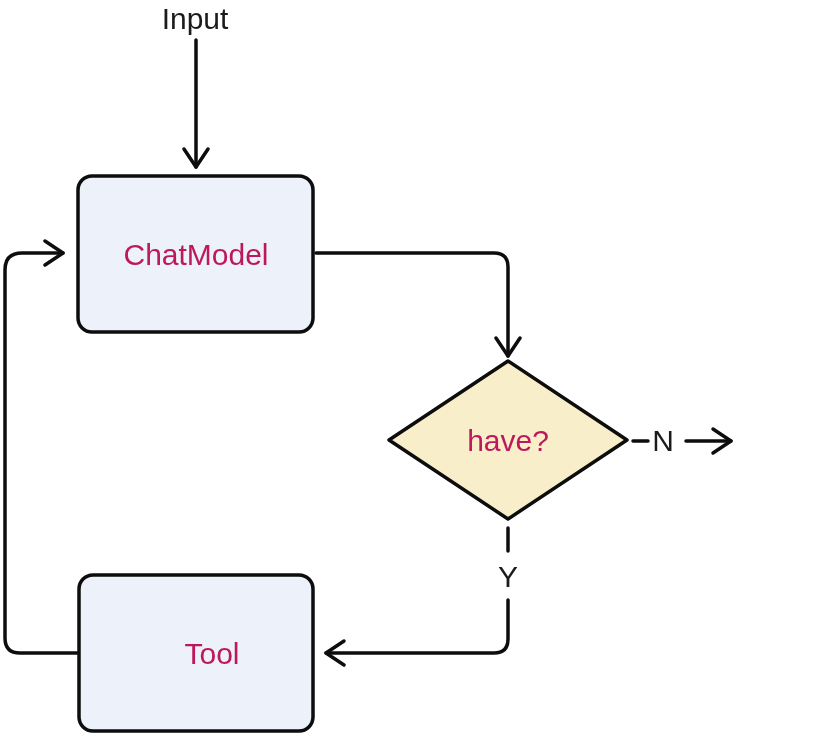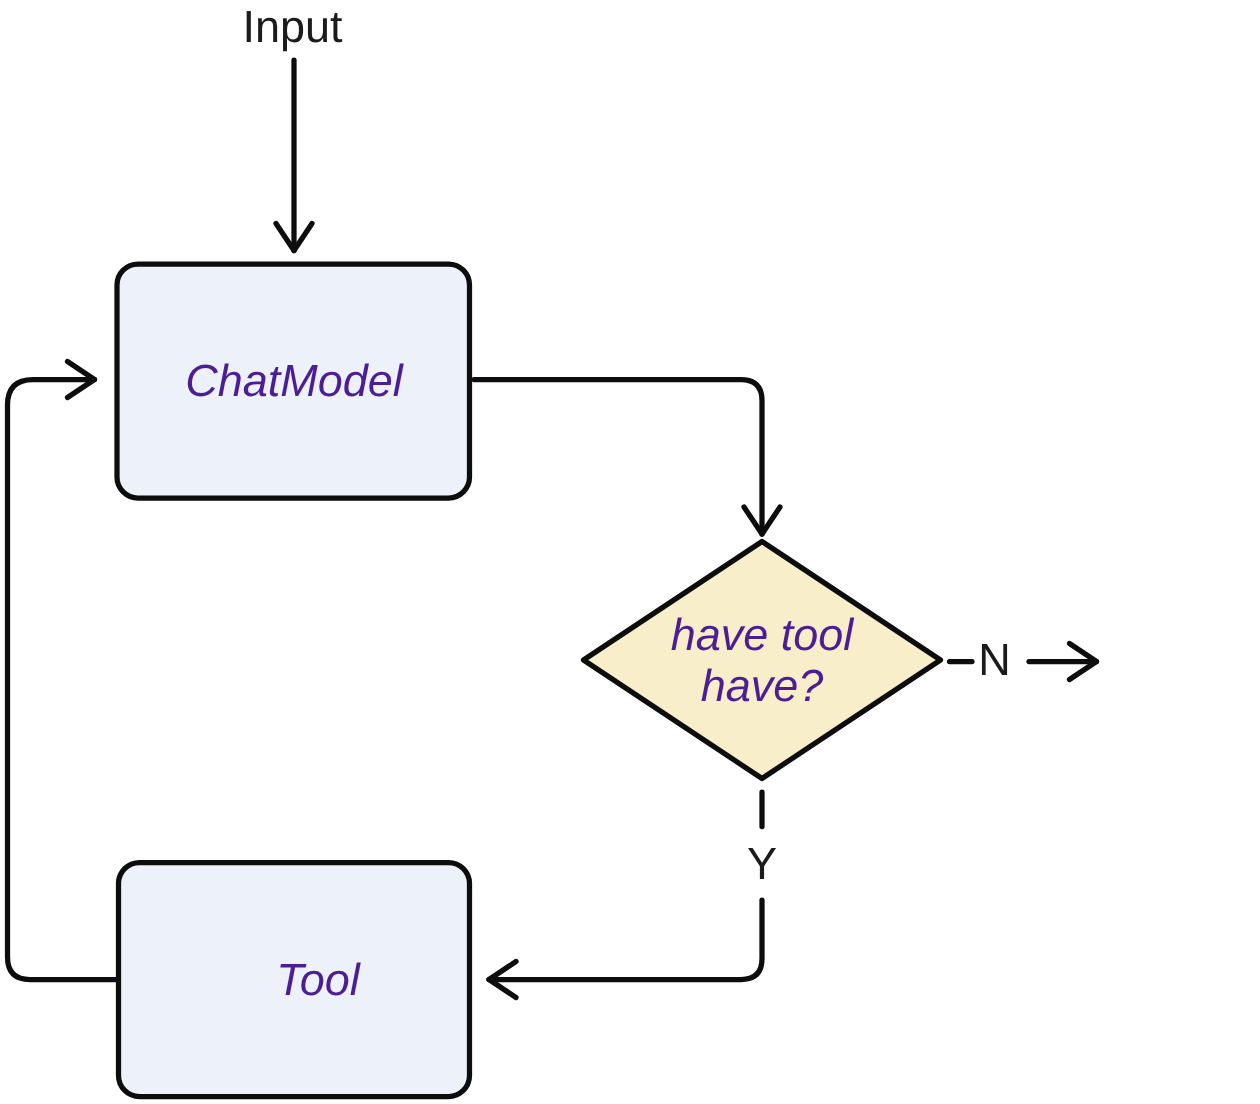--- a/index.html
+++ b/index.html
@@ -14,21 +14,21 @@
   .stage svg { position: absolute; left: 0; top: 0; }
   .lbl {
     position: absolute;
     transform: translate(-50%, -50%);
     font-size: 30px;
     line-height: 34px;
     white-space: nowrap;
     color: #1b1b1b;
     user-select: none;
   }
-  .node-lbl { color: #4c1d95; font-style: italic; }
+  .node-lbl { color: #be185d; }
   .decision-lbl { text-align: center; }
   .edge {
     fill: none;
     stroke-linecap: round;
     stroke-linejoin: round;
   }
 </style>
 </head>
 <body>
 
@@ -58,21 +58,20 @@
     <polygon points="508,361 627,440 508,519 389,440" stroke="#0d0d0d" stroke-width="3.5" stroke-linejoin="round" fill="#F8EECA"></polygon>
 
     <rect x="79" y="575" width="234" height="156" rx="14" stroke="#0d0d0d" stroke-width="3.5" fill="#ECF1FA"></rect>
   </svg>
 
   <div class="lbl" style="left:195px; top:19px;">Input</div>
 
   <div class="lbl node-lbl" style="left:196px; top:255px;">ChatModel</div>
 
   <div class="lbl node-lbl decision-lbl" style="left:508px; top:441px;">
-    <div>have tool</div>
     <div>have?</div>
   </div>
 
   <div class="lbl" style="left:663px; top:441px;">N</div>
 
 
   <div class="lbl" style="left:508px; top:577px;">Y</div>
 
   <div class="lbl node-lbl" style="left:212px; top:654px;">Tool</div>
 

